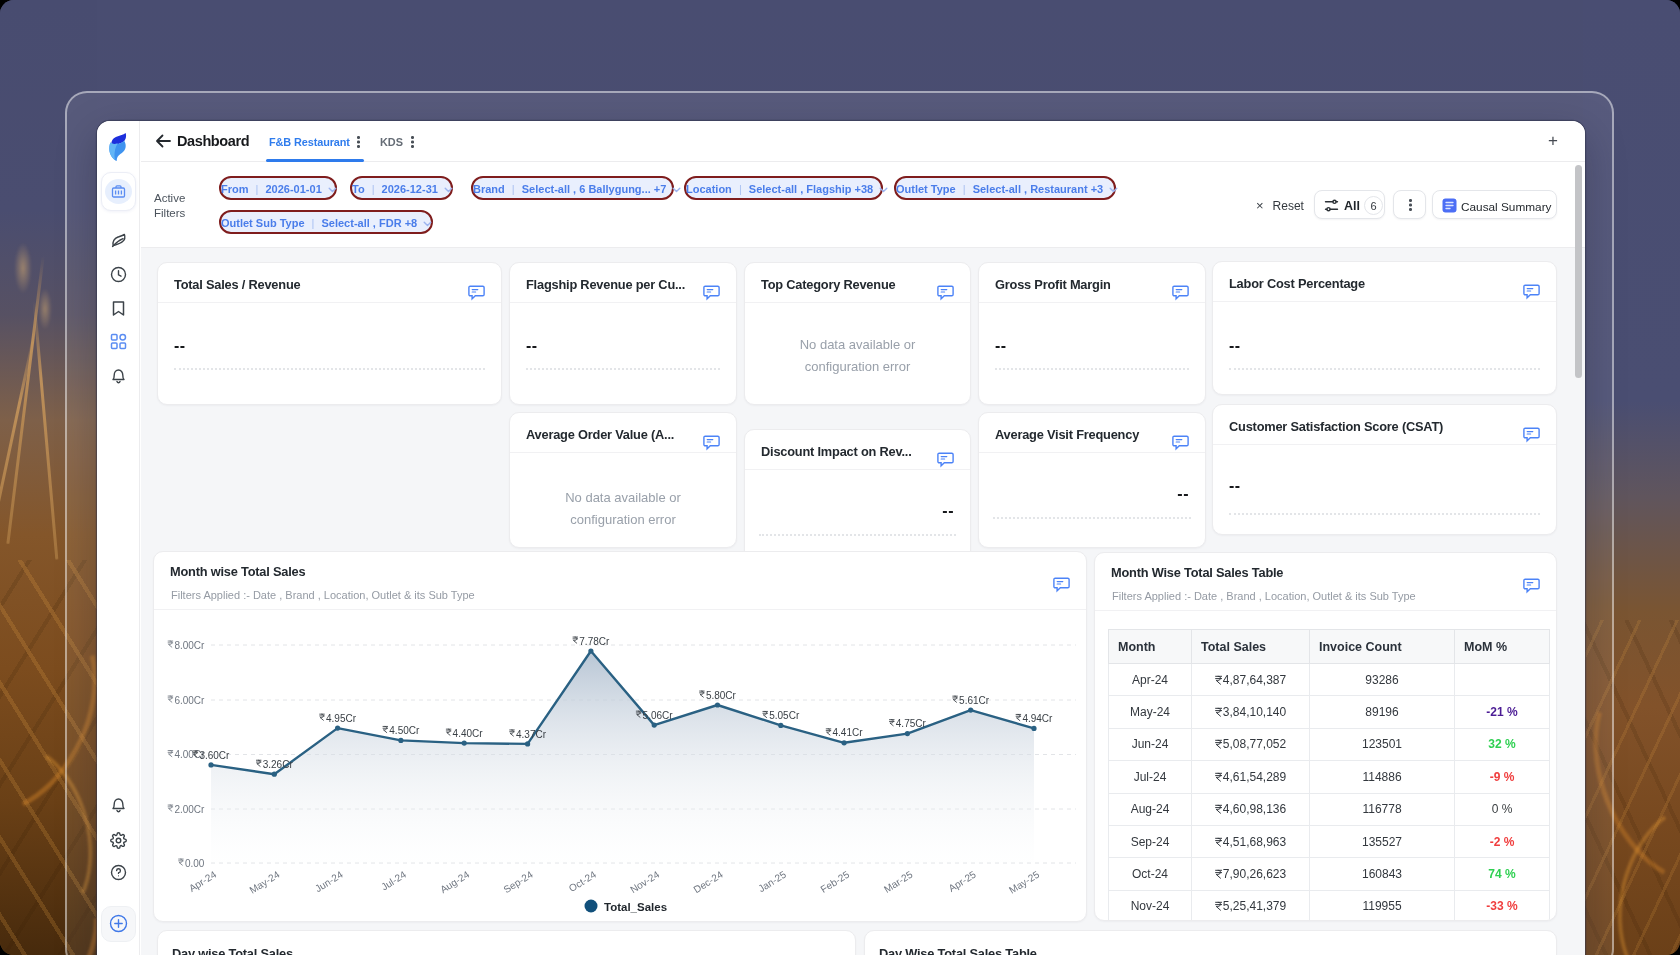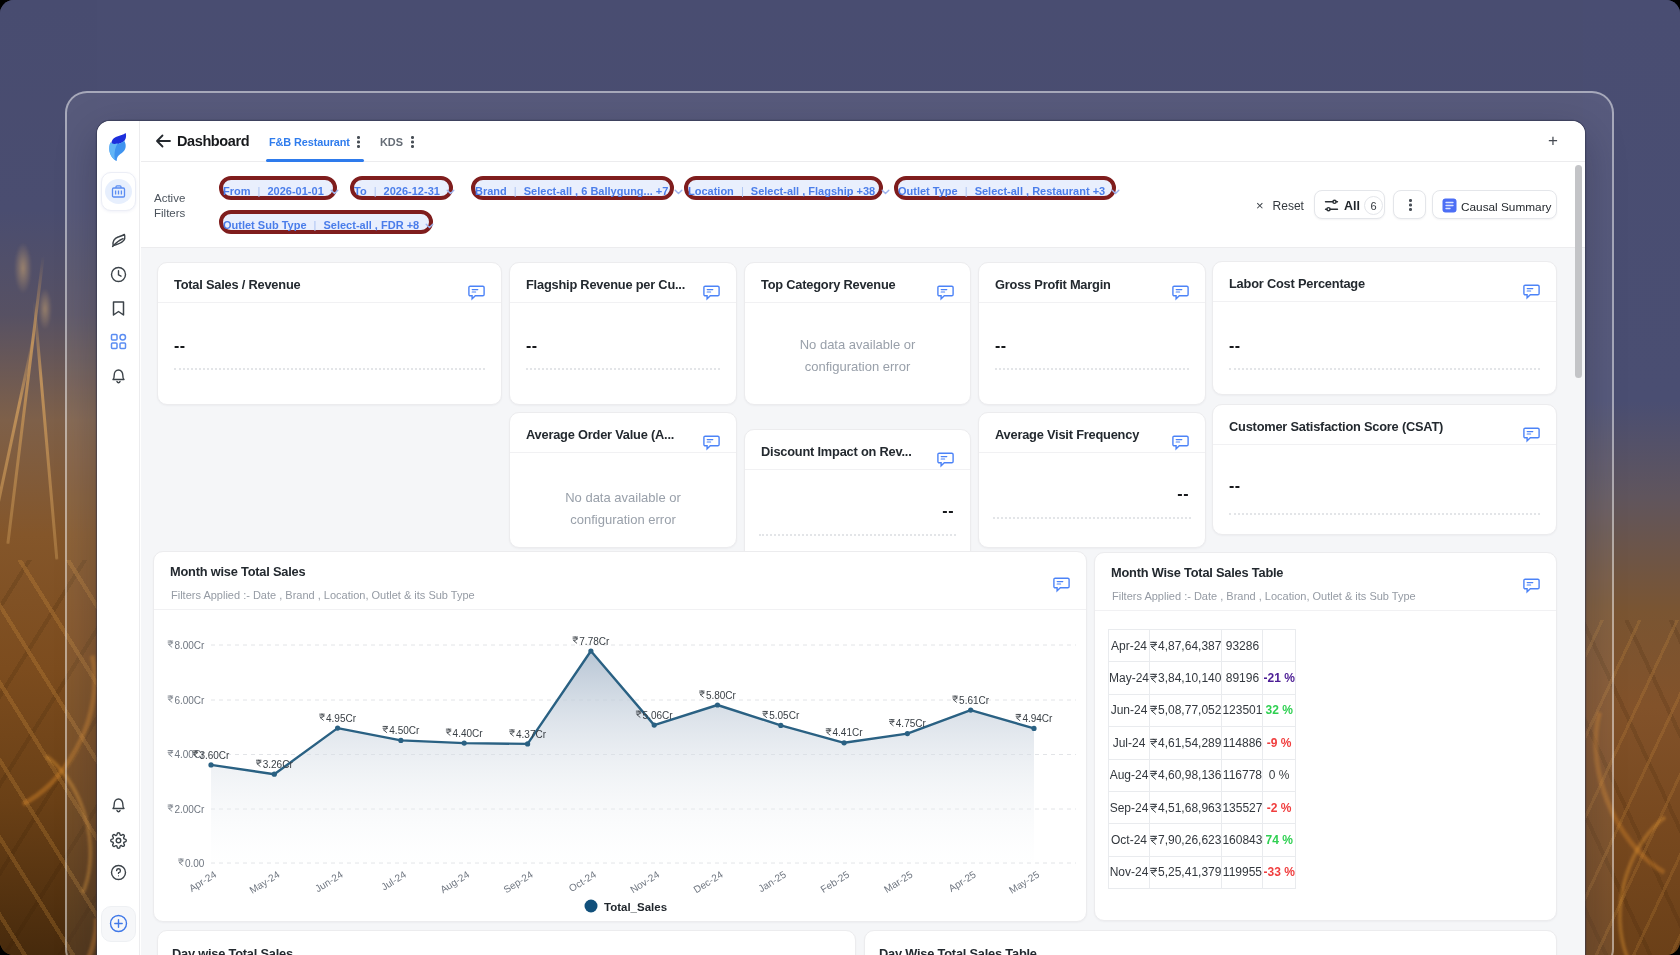--- a/index.html
+++ b/index.html
@@ -33,21 +33,21 @@
   
   .win { position:absolute; left:97px; top:121px; width:1488px; height:850px; border-radius:13px;
     background:#fff; overflow:hidden; box-shadow:0 0 0 1.2px rgba(44,48,72,.5), 0 14px 40px rgba(10,12,30,.25); }
   
   .side { position:absolute; left:0; top:0; width:43px; height:850px; background:#fff; border-right:1px solid #ececee; }
   .abs { position:absolute; }
   
   .hdr { position:absolute; left:44px; top:0; width:1444px; height:41px; background:#fff; border-bottom:1px solid #ececee; }
   .filters { position:absolute; left:44px; top:41px; width:1444px; height:86px; background:#fff; border-bottom:1px solid #ececee; }
   .content { position:absolute; left:44px; top:127px; width:1444px; height:723px; background:#f5f6f8; }
-  .pill { position:absolute; height:24px; background:#e9effd; border:4px solid #7f1d1d; border-radius:13px;
+  .pill { position:absolute; height:24px; background:#e9effd; border:2px solid #7f1d1d; border-radius:13px;
     color:#4a7dea; font-size:11px; font-weight:bold; line-height:22px; text-align:center; white-space:nowrap; }
   .pill .sep { color:#a9c0f2; font-weight:normal; padding:0 4px; }
   .card { position:absolute; background:#fff; border:1px solid #ececee; border-radius:10px; box-shadow:0 1px 2px rgba(16,24,40,.04); }
   .chead { position:absolute; left:0; top:0; right:0; height:40px; border-bottom:1px solid #f1f1f3; }
   .ctitle { position:absolute; left:16px; top:14px; font-size:12.8px; font-weight:bold; color:#23292f; white-space:nowrap; letter-spacing:-0.2px; }
   .dots { border-top:2px dotted #e3e5e8; position:absolute; }
   .val { position:absolute; font-weight:bold; color:#17191c; font-size:16px; letter-spacing:0.5px; }
   .nodata { position:absolute; text-align:center; color:#99a0aa; font-size:13px; line-height:22px; }
   .stable { border-collapse:collapse; table-layout:fixed; font-size:12px; color:#33383e; }
   .stable th, .stable td { border:1px solid #e9ebee; text-align:center; height:32.4px; padding:0; }
@@ -426,20 +426,26 @@
   <div class="abs" style="left:0;top:0;right:0;height:58px;border-bottom:1px solid #f1f1f3"></div>
   <div class="ctitle" style="top:12px">Month Wise Total Sales Table</div>
   <div class="abs" style="left:17px;top:37px;font-size:11px;color:#959ba4">Filters Applied :- Date , Brand , Location, Outlet &amp; its Sub Type</div>
   <svg class="abs" style="right:16px;top:25px" width="17" height="16" viewBox="0 0 17 16" fill="none">
     <path d="M2.2 1.2 H14.8 A1.3 1.3 0 0 1 16.1 2.5 V9.5 A1.3 1.3 0 0 1 14.8 10.8 H7.3 L4.1 13.8 V10.8 H2.2 A1.3 1.3 0 0 1 0.9 9.5 V2.5 A1.3 1.3 0 0 1 2.2 1.2 Z" stroke="#4c83f7" stroke-width="1.4"></path>
     <path d="M4.2 4.6 H9.8 M4.2 7 H7.6" stroke="#4c83f7" stroke-width="1.2" stroke-linecap="round"></path>
   </svg>
   <div class="abs" style="left:13px;top:76px">
   <table class="stable">
 <tbody>
+                <tr class="th">
+                  <th style="width:83px">Month</th>
+                  <th style="width:118px">Total Sales</th>
+                  <th style="width:145px">Invoice Count</th>
+                  <th style="width:95px">MoM %</th>
+                </tr>
 <tr>
                   <td>Apr-24</td>
                   <td><svg style="vertical-align:-1px" width="8" height="10" viewBox="0 0 8 10">
                       <path d="M0.6 1.3 H6.6 M0.6 3.6 H6.6 M3.1 1.3 C4.8 1.3 5.5 2.2 5.5 3.2 C5.5 4.4 4.5 5.4 2.8 5.4 H1.2 L5.5 9.2" stroke="#33383e" stroke-width="1" fill="none" stroke-linecap="round" stroke-linejoin="round"></path>
                     </svg>4,87,64,387</td>
                   <td>93286</td>
                   <td></td>
                 </tr>
 <tr>
                   <td>May-24</td>

